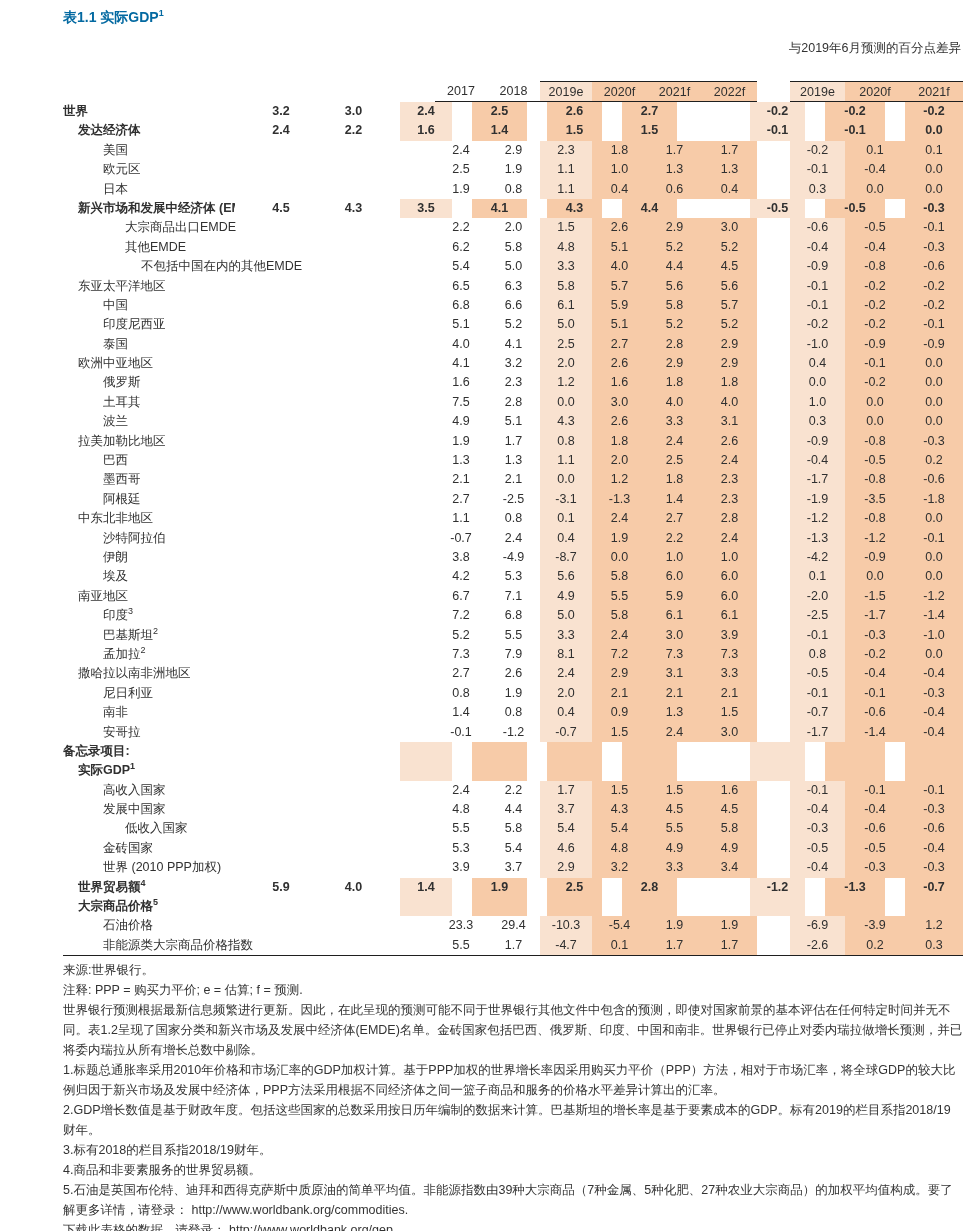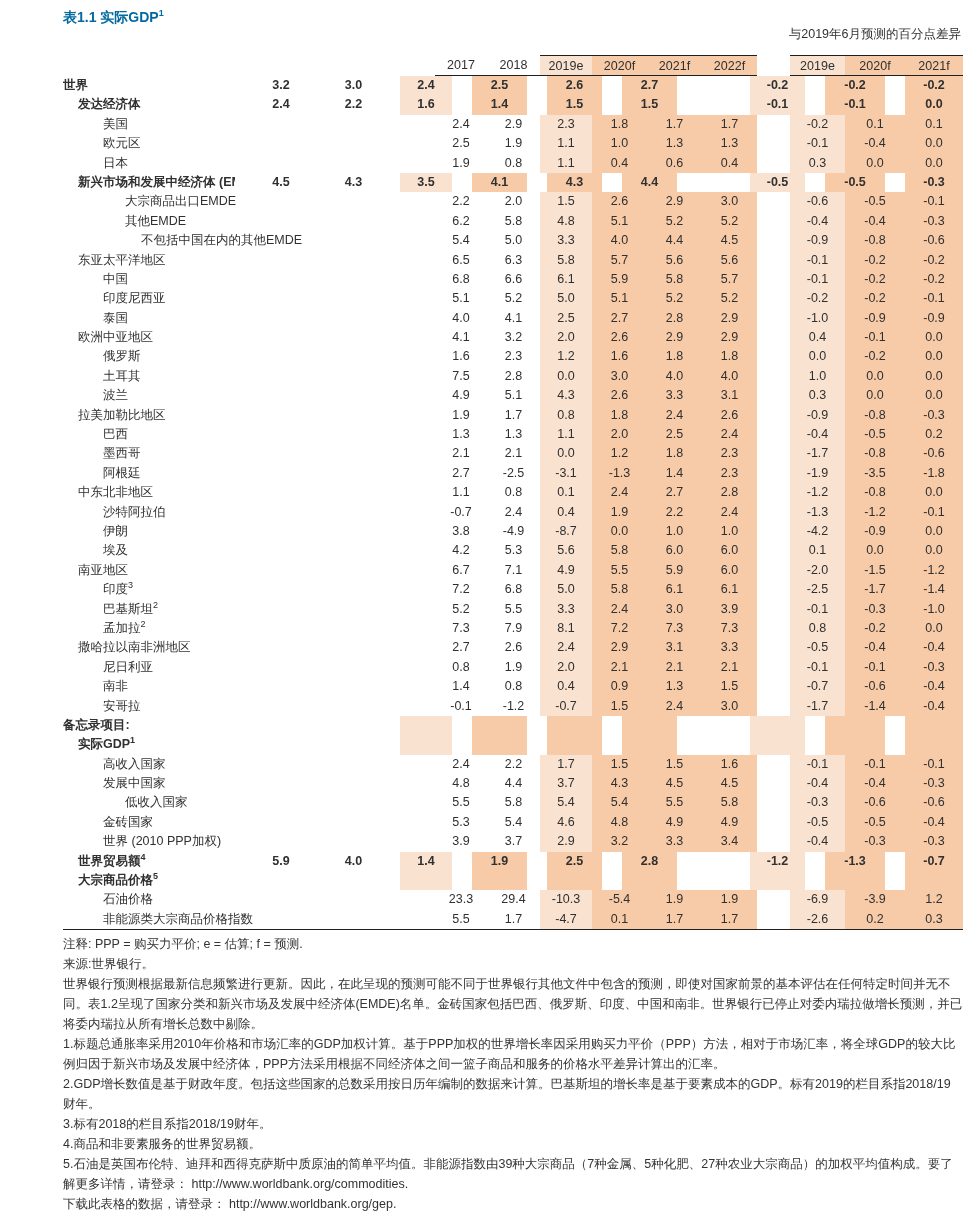--- a/index.html
+++ b/index.html
@@ -17,24 +17,24 @@
   }
   .page{padding:8px 9px 0 63px;width:972px;}
 
   
   .title{font-size:14px;font-weight:bold;color:#0369a1;line-height:18px;}
   .title sup{font-size:9px;}
   .subrow{display:flex;justify-content:space-between;align-items:flex-end;
           border-bottom:2px solid var(--rule);padding-bottom:1px;margin-top:2px;}
   .subtitle{font-size:13px;font-style:italic;color:#5a6472;text-decoration:underline;}
   .updated{font-size:12.5px;color:#3c3c3c;display:flex;gap:45px;padding-right:4px;}
-  .diffnote{margin-top:0;text-align:right;font-size:12.5px;color:#333;padding-right:2px;}
+  .diffnote{margin-top:14px;text-align:right;font-size:12.5px;color:#333;padding-right:2px;}
 
   
-  .tbl{width:900px;margin-top:12px;font-size:12.5px;}
+  .tbl{width:900px;margin-top:24px;font-size:12.5px;}
   .trow{display:flex;height:19.4px;line-height:19.4px;}
   .thead{height:21px;line-height:21px;}
   .cell{flex:0 0 auto;}
   .label{flex:1 1 auto;white-space:nowrap;overflow:hidden;text-align:left;}
   .v{text-align:center;}
   .c17{width:52px;}
   .c18{width:53px;}
   .lt1{width:52px;background:var(--lt);}
   .dk1{width:55px;background:var(--dk);}
   .gapc{width:33px;}
@@ -649,22 +649,22 @@
           <div class="cell v dk1">1.7</div>
           <div class="cell gapc"></div>
           <div class="cell v lt2">-2.6</div>
           <div class="cell v dk2a">0.2</div>
           <div class="cell v dk2b">0.3</div>
         </div>
       </div>
   </div>
 
   <div class="notes">
+    <div>来源:世界银行。</div>
     <div>注释: PPP = 购买力平价; e = 估算; f = 预测.</div>
-    <div>来源:世界银行。</div>
     <div>世界银行预测根据最新信息频繁进行更新。因此，在此呈现的预测可能不同于世界银行其他文件中包含的预测，即使对国家前景的基本评估在任何特定时间并无不同。表1.2呈现了国家分类和新兴市场及发展中经济体(EMDE)名单。金砖国家包括巴西、俄罗斯、印度、中国和南非。世界银行已停止对委内瑞拉做增长预测，并已将委内瑞拉从所有增长总数中剔除。</div>
     <div>1.标题总通胀率采用2010年价格和市场汇率的GDP加权计算。基于PPP加权的世界增长率因采用购买力平价（PPP）方法，相对于市场汇率，将全球GDP的较大比例归因于新兴市场及发展中经济体，PPP方法采用根据不同经济体之间一篮子商品和服务的价格水平差异计算出的汇率。</div>
     <div>2.GDP增长数值是基于财政年度。包括这些国家的总数采用按日历年编制的数据来计算。巴基斯坦的增长率是基于要素成本的GDP。标有2019的栏目系指2018/19财年。</div>
     <div>3.标有2018的栏目系指2018/19财年。</div>
     <div>4.商品和非要素服务的世界贸易额。</div>
     <div>5.石油是英国布伦特、迪拜和西得克萨斯中质原油的简单平均值。非能源指数由39种大宗商品（7种金属、5种化肥、27种农业大宗商品）的加权平均值构成。要了解更多详情，请登录： http://www.worldbank.org/commodities.</div>
     <div>下载此表格的数据，请登录： http://www.worldbank.org/gep.</div>
   </div>
 
 </div>

